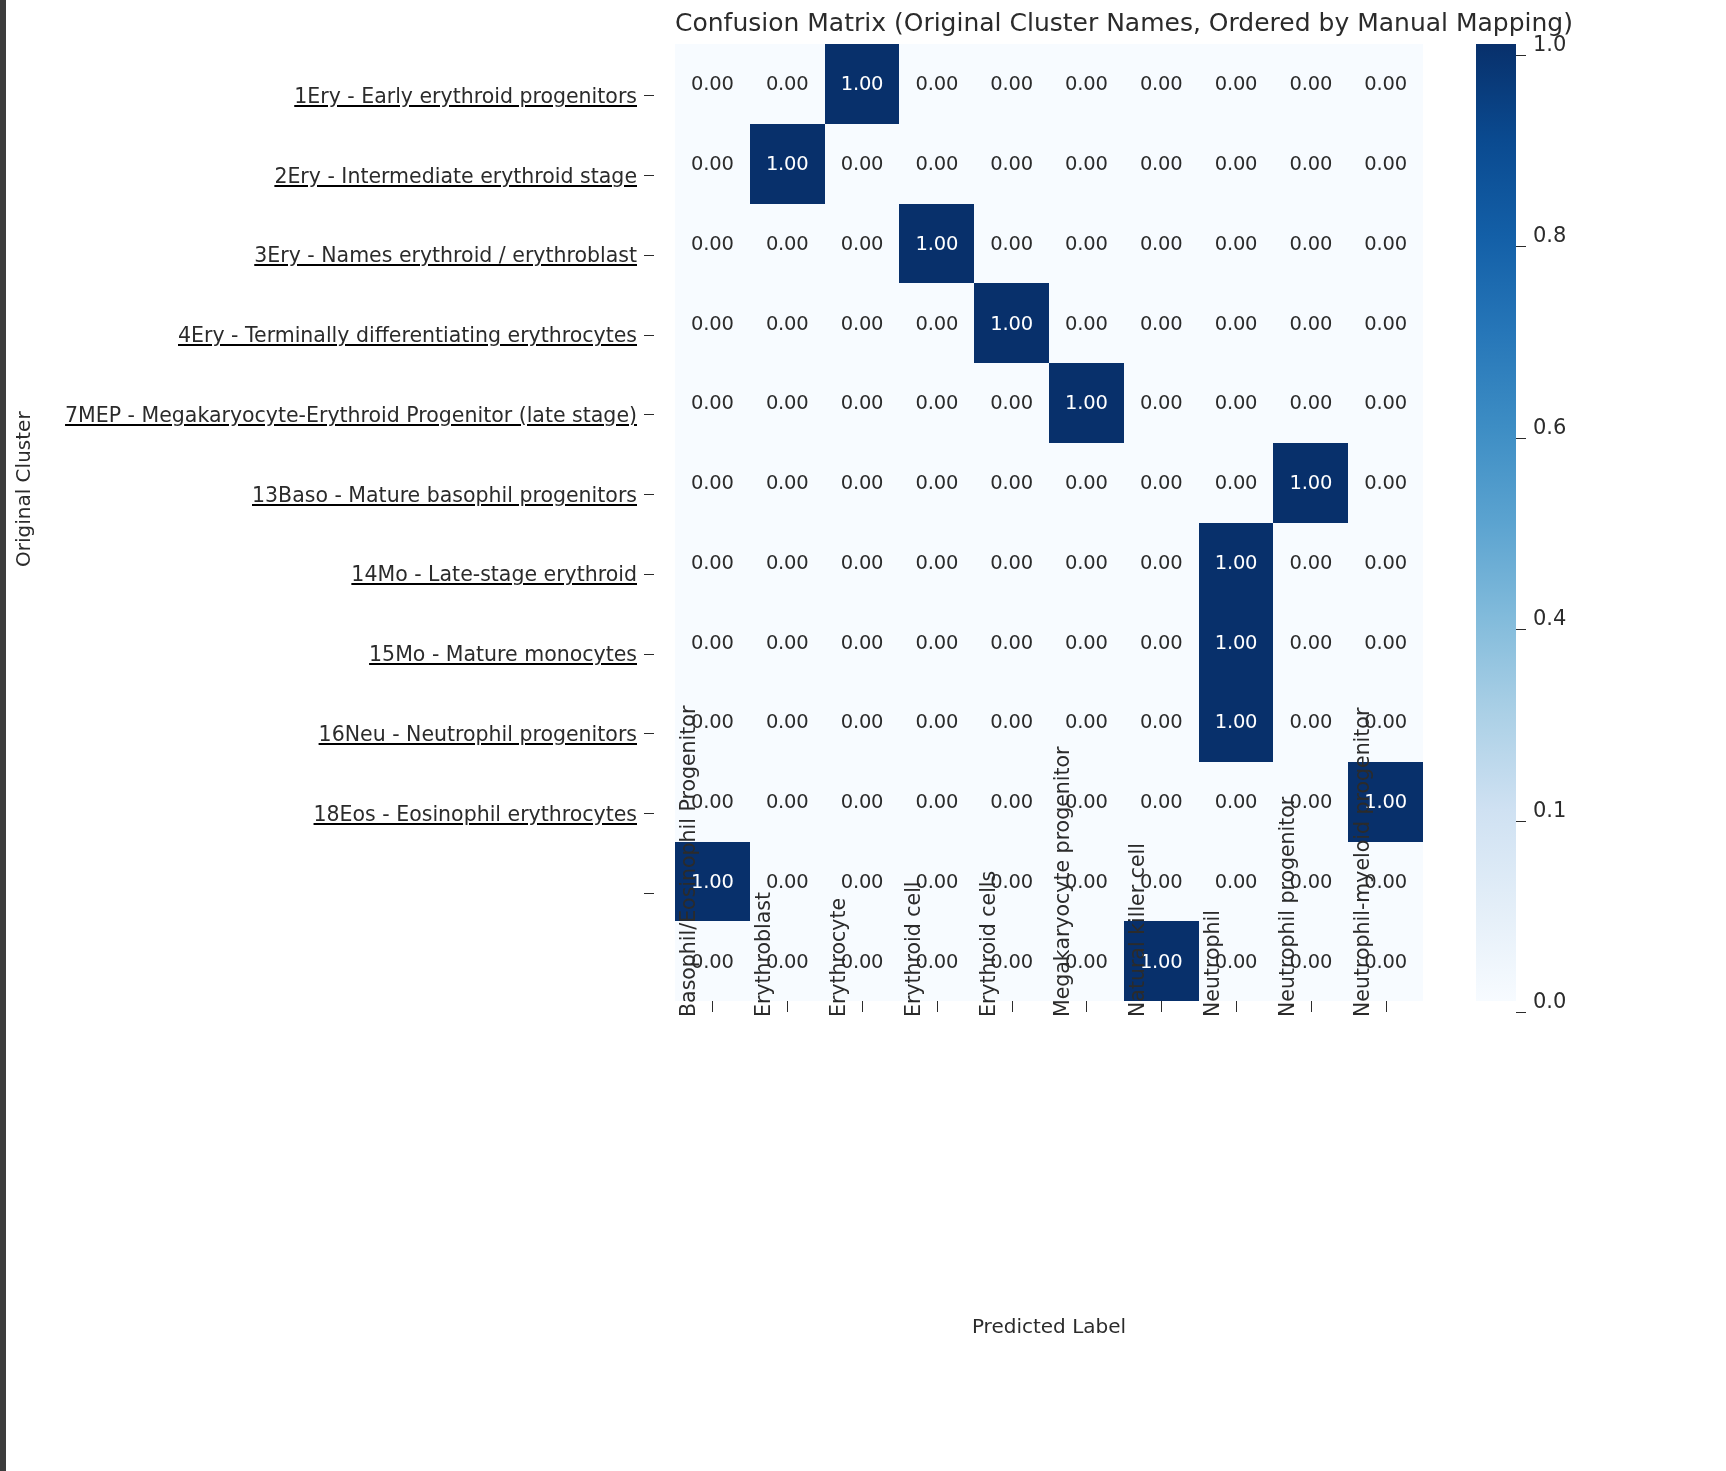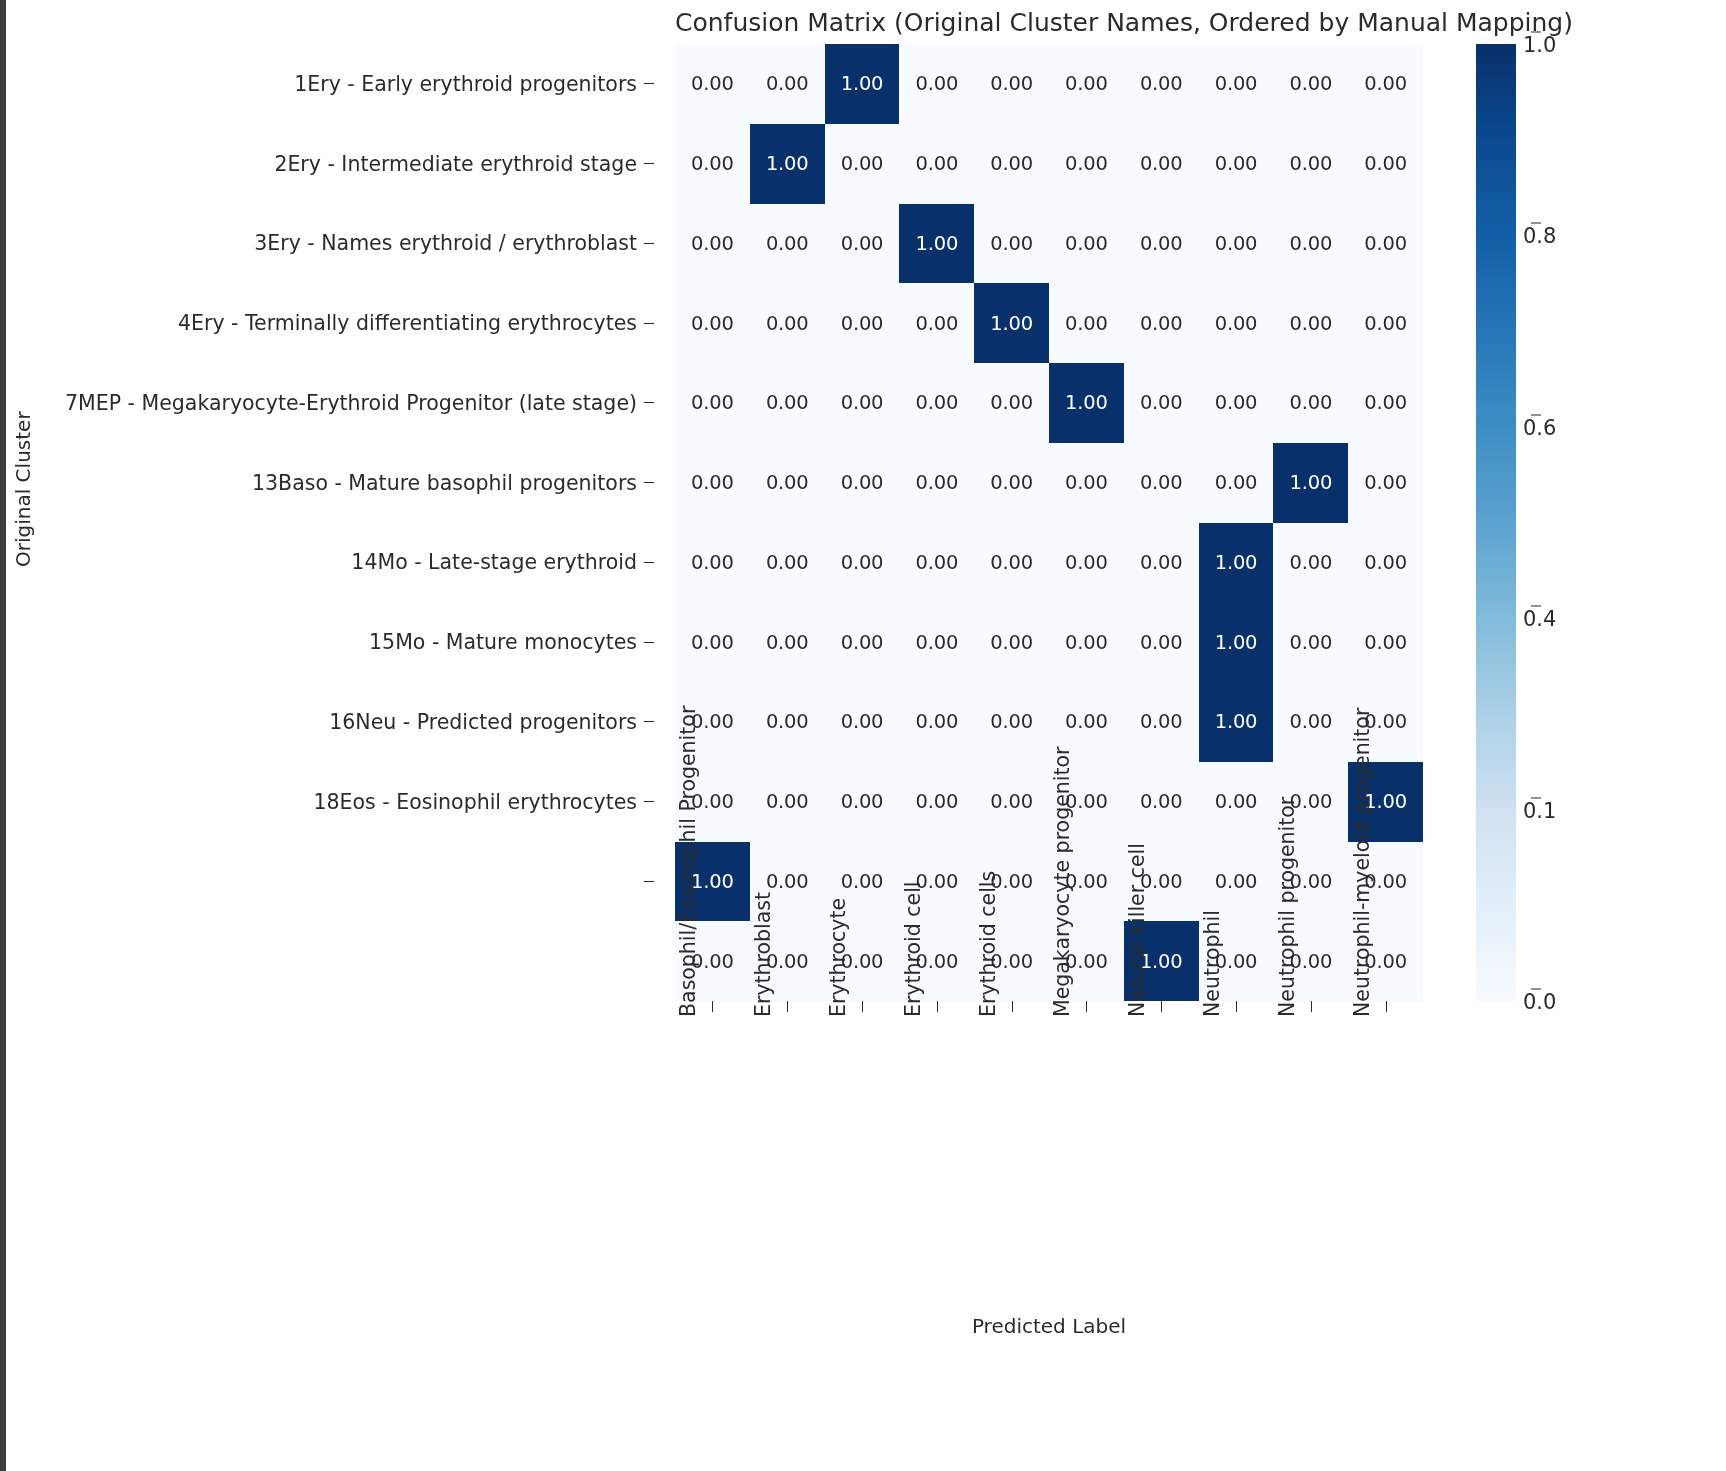--- a/index.html
+++ b/index.html
@@ -58,25 +58,26 @@
     align-items: center;
     justify-content: center;
     font-size: 19.5px;
     letter-spacing: -0.2px;
   }
 
   
   #ylabels {
     position: absolute;
     left: 0px;
-    top: 44px;
+    top: 56px;
     width: 660px;
     height: 957px;
     display: grid;
     grid-template-rows: repeat(12, 1fr);
+    text-decoration: underline;
   }
   .ytick {
     display: flex;
     align-items: center;
     justify-content: flex-end;
     padding-right: 6px;
     font-size: 20.5px;
     color: #2b2b2b;
     white-space: nowrap;
   }
@@ -176,23 +177,22 @@
     position: absolute;
     left: 40px;
     top: 0;
     width: 130px;
     height: 957px;
   }
   .cbtick {
     position: absolute;
     left: 0;
     display: flex;
-    align-items: center;
+    align-items: flex-end;
     transform: translateY(-50%);
-    flex-direction: column;
   }
   .cbtick .cbmark {
     width: 10px;
     height: 0;
     border-top: 1.6px solid #2b2b2b;
   }
   .cbtick .cbtext {
     margin-left: 7px;
     font-size: 21px;
     color: #2b2b2b;
@@ -236,21 +236,21 @@
       </div>
       <div class="ytick">
         <span>14Mo - Late-stage erythroid</span>
         <span class="dash"></span>
       </div>
       <div class="ytick">
         <span>15Mo - Mature monocytes</span>
         <span class="dash"></span>
       </div>
       <div class="ytick">
-        <span>16Neu - Predicted progenitors</span>
+        <span>16Neu - Neutrophil progenitors</span>
         <span class="dash"></span>
       </div>
       <div class="ytick">
         <span>18Eos - Eosinophil erythrocytes</span>
         <span class="dash"></span>
       </div>
       <div class="ytick">
         <span class="dash"></span>
       </div>
     </div>

